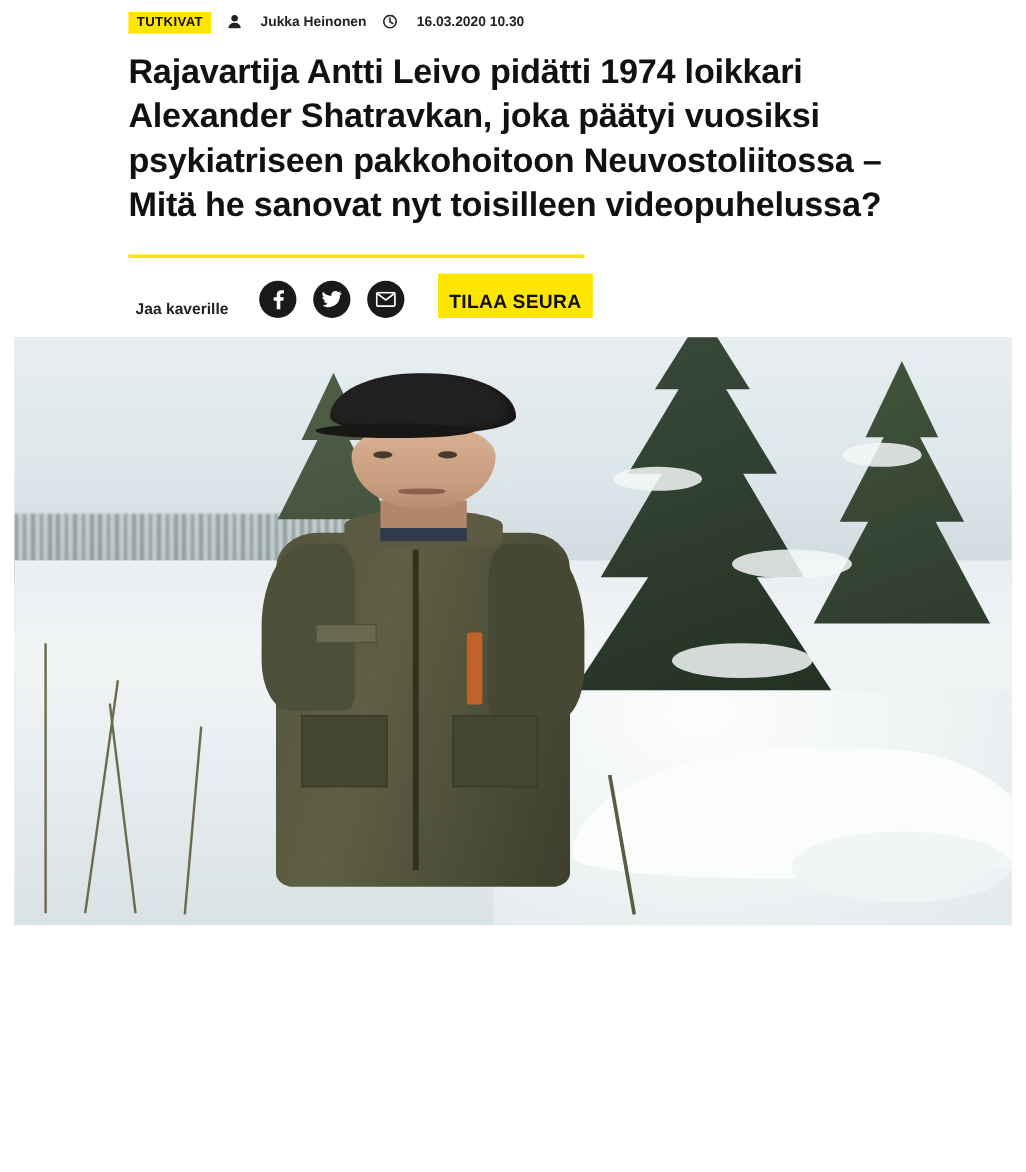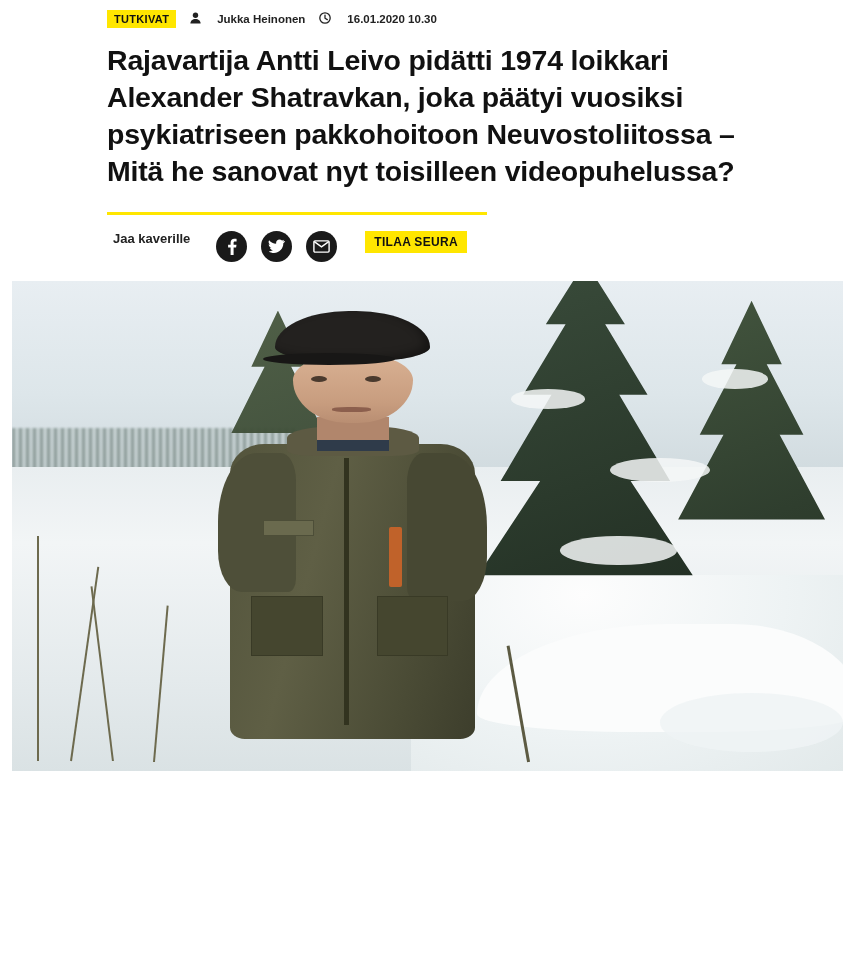--- a/index.html
+++ b/index.html
@@ -61,21 +61,21 @@
   
   .rule {
     margin: 22px 0 0 107px;
     width: 380px;
     height: 3px;
     background: #ffe600;
   }
   
   .share-row {
     display: flex;
-    align-items: flex-start;
+    align-items: flex-end;
     gap: 14px;
     margin: 16px 0 0 0;
     padding-left: 113px;
     height: 34px;
   }
   .share-label {
     font-size: 13px;
     font-weight: bold;
     color: #222222;
     margin-right: 12px;
@@ -89,23 +89,23 @@
     align-items: center;
     justify-content: center;
     cursor: pointer;
     flex: 0 0 auto;
   }
   .circle-btn svg { display: block; }
   .subscribe-btn {
     background: #ffe600;
     color: #111111;
     font-weight: bold;
-    font-size: 12px;
+    font-size: 16px;
     letter-spacing: 0.3px;
-    padding: 5px 9px 4px 9px;
+    padding: 16px 9px 4px 9px;
     margin-left: 14px;
     cursor: pointer;
     line-height: 1.1;
   }
   
   .photo-wrap {
     margin: 16px 0 0 0;
     padding: 0 12px;
   }
   .photo {
@@ -290,21 +290,21 @@
       <span>Jukka Heinonen</span>
     </span>
 
     <span class="meta-item">
       <span class="ic">
         <svg width="12" height="12" viewBox="0 0 12 12">
           <circle cx="6" cy="6" r="5.2" fill="none" stroke="#222" stroke-width="1.3"></circle>
           <path d="M6 3.1V6.2l2.3 1.4" fill="none" stroke="#222" stroke-width="1.3" stroke-linecap="round"></path>
         </svg>
       </span>
-      <span>16.01.2020 10.30</span>
+      <span>16.03.2020 10.30</span>
     </span>
   </div>
 
   <h1 class="headline">Rajavartija Antti Leivo pidätti 1974 loikkari Alexander Shatravkan, joka päätyi vuosiksi psykiatriseen pakkohoitoon Neuvostoliitossa – Mitä he sanovat nyt toisilleen videopuhelussa?</h1>
 
   <div class="rule"></div>
 
   <div class="share-row">
     <span class="share-label">Jaa kaverille</span>
 

